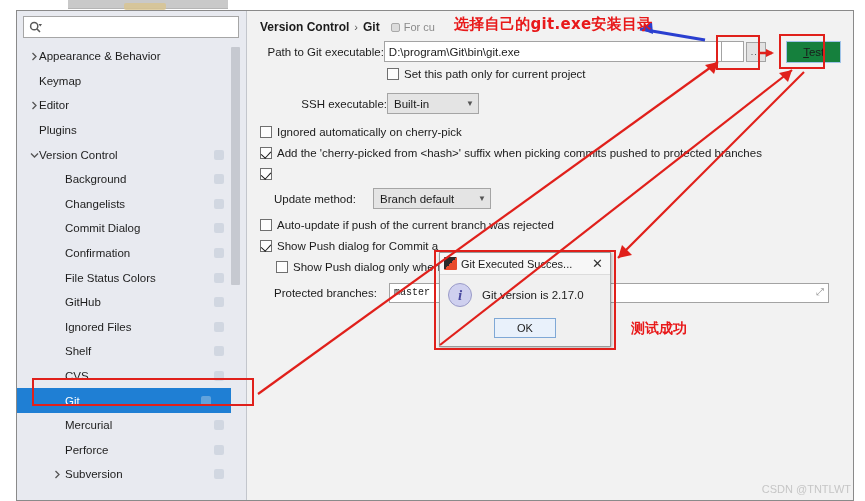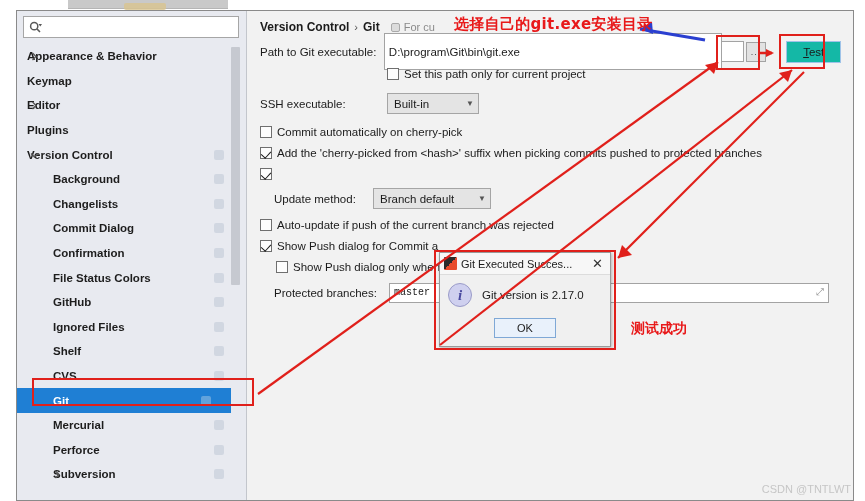--- a/index.html
+++ b/index.html
@@ -57,22 +57,22 @@
   .tree {
     position: absolute; left: 0; top: 33px; right: 0; bottom: 0;
     overflow: hidden;
   }
   .tree-row {
     position: relative; height: 24.6px;
     display: flex; align-items: center;
     font-size: 11.5px; color: #1d1d1d;
     white-space: nowrap;
   }
-  .tree-row.lvl0 { padding-left: 10px; font-weight: bold; }
-  .tree-row.lvl1 { padding-left: 36px; font-weight: bold; text-align: right; }
+  .tree-row.lvl0 { padding-left: 22px; font-weight: normal; }
+  .tree-row.lvl1 { padding-left: 48px; font-weight: normal; text-align: right; }
   .tree-row .arrow {
     position: absolute; left: 13px; top: 50%; width: 9px; height: 9px;
     margin-top: -4px;
   }
   .tree-row.lvl1 .arrow { left: 36px; }
   .arrow svg { display: block; }
   .tree-row.selected {
     background: #1f7fd4; color: #ffffff;
     width: 216px;
   }
@@ -107,40 +107,40 @@
     margin-left: 6px; font-weight: normal; font-size: 11px;
     color: #8b8b8b; display: flex; align-items: center; gap: 4px;
   }
   .note-dot {
     width: 9px; height: 9px; border: 1px solid #a9a9a9; border-radius: 2px;
     background: #dcdcdc; display: inline-block;
   }
 
   .row { display: flex; align-items: center; height: 23px; margin-top: 5px; }
   .lbl { font-size: 11.5px; color: #1b1b1b; }
-  .lbl.w150 { width: 127px; }
+  .lbl.w150 { width: 127px; text-align: right; }
 
   .path-field {
-    width: 347px; height: 37px; background: #ffffff;
+    width: 347px; height: 21px; background: #ffffff;
     border: 1px solid #a3a3a3; display: flex; align-items: center;
     padding-left: 4px; font-size: 11.5px; color: #1b1b1b;
   }
   .browse-blank {
     width: 22px; height: 21px; background: #ffffff;
     border: 1px solid #a3a3a3; border-left: 0;
   }
   .browse-btn {
     width: 21px; height: 20px; background: #e2e2e2;
     border: 1px solid #a3a3a3; margin-left: 2px;
     display: flex; align-items: center; justify-content: center;
     font-size: 9px; color: #444; letter-spacing: 1px;
   }
   .test-btn {
     margin-left: 20px; width: 56px; height: 22px;
-    background: #14b8a6; border: 1px solid #9fc3e8;
+    background: #15803d; border: 1px solid #9fc3e8;
     display: flex; align-items: center; justify-content: center;
     font-size: 11.5px; color: #1b1b1b;
   }
   .test-btn u { text-decoration: underline; }
 
   .indent-row { padding-left: 127px; }
 
   .cb-row {
     display: flex; align-items: center; height: 20px; gap: 5px;
     font-size: 11.5px; color: #1b1b1b; margin-top: 1px;
@@ -380,21 +380,21 @@
         <span class="lbl w150">SSH executable:</span>
         <div class="select" style="width:92px">
           <span>Built-in</span>
           <span class="caret">▼</span>
         </div>
       </div>
 
       <div id="cb-group-1" style="margin-top:7px">
           <div class="cb-row">
             <span class="cb"></span>
-            <span>Commit automatically on cherry-pick</span>
+            <span>Ignored automatically on cherry-pick</span>
           </div>
           <div class="cb-row">
             <span class="cb checked"></span>
             <span>Add the 'cherry-picked from &lt;hash&gt;' suffix when picking commits pushed to protected branches</span>
           </div>
           <div class="cb-row">
             <span class="cb checked"></span>
           </div>
         </div>
 

